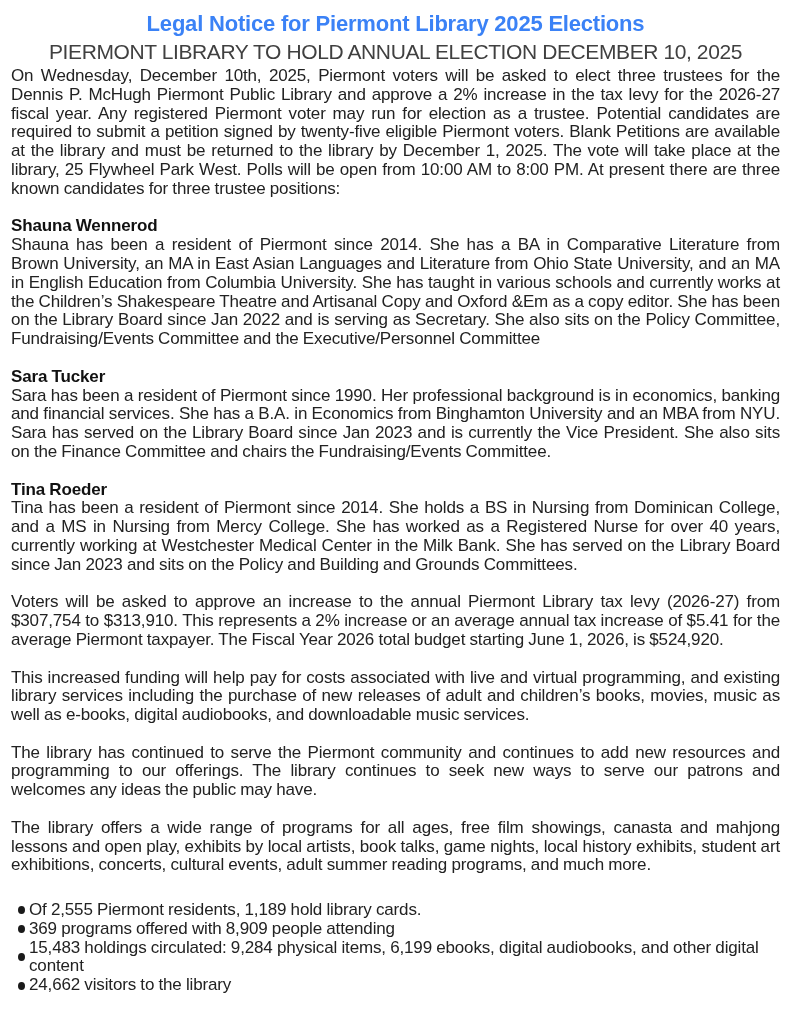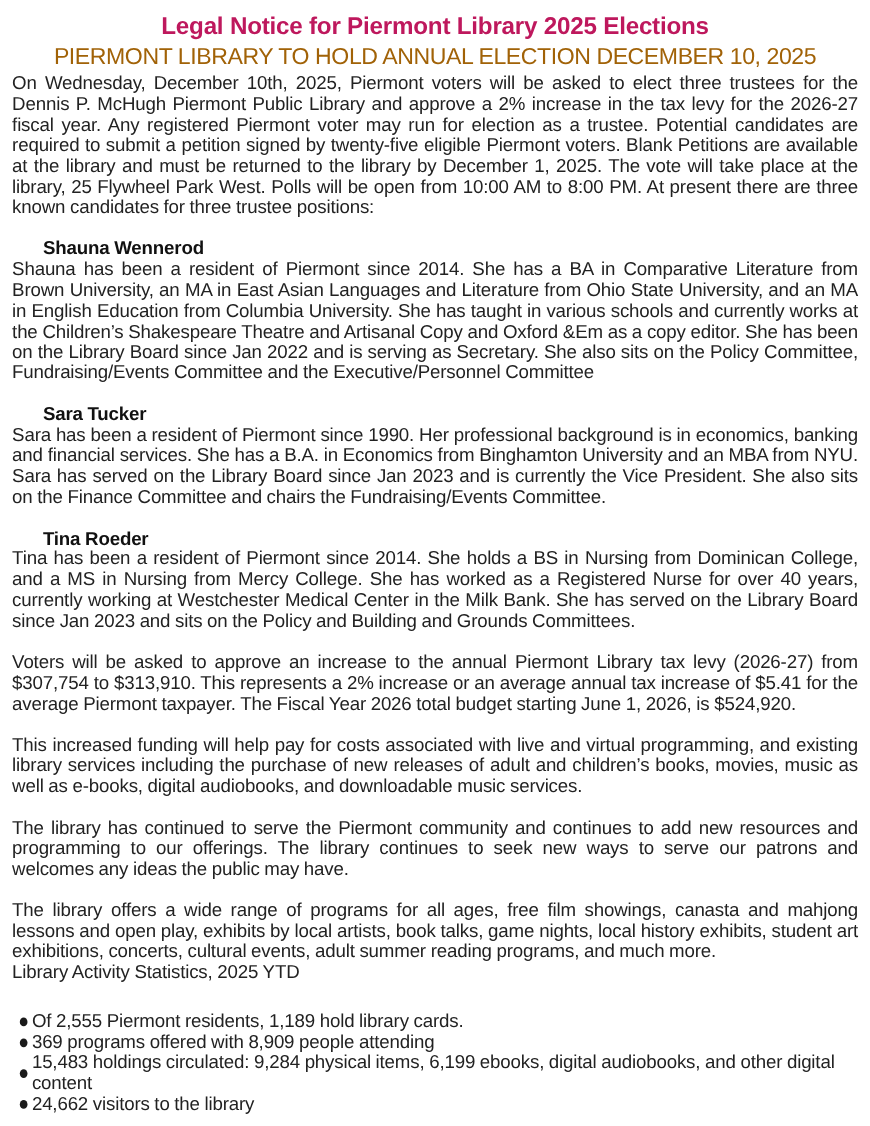--- a/index.html
+++ b/index.html
@@ -20,31 +20,31 @@
       width: 791px;
     }
     .title {
       text-align: center;
       font-family: "Liberation Sans", sans-serif;
       font-weight: bold;
       font-size: 22px;
       line-height: 28px;
       margin: 0;
       letter-spacing: -0.2px;
-      color: #be185d;
+      color: #3b82f6;
     }
     .subtitle {
       text-align: center;
       font-family: "Liberation Sans", sans-serif;
       font-weight: normal;
       font-size: 21px;
       line-height: 28px;
       margin: 0 0 1px 0;
       letter-spacing: -0.4px;
-      color: #a16207;
+      color: #404040;
       white-space: nowrap;
     }
     .body-text {
       font-family: "Liberation Sans", sans-serif;
       font-size: 17px;
       line-height: 18.8px;
       letter-spacing: -0.15px;
       word-spacing: -0.3px;
       color: #222;
     }
@@ -52,21 +52,20 @@
       margin: 0;
       text-align: justify;
     }
     .gap {
       height: 18.8px;
     }
     .candidate-name {
       font-weight: bold;
       color: #111;
       display: block;
-      margin-left: 28px;
     }
     .left {
       text-align: left;
     }
     ul.stats {
       list-style: none;
       margin: 7px;
       padding: 0;
     }
     ul.stats li {
@@ -115,21 +114,20 @@
     <p>Voters will be asked to approve an increase to the annual Piermont Library tax levy (2026-27) from $307,754 to $313,910. This represents a 2% increase or an average annual tax increase of $5.41 for the average Piermont taxpayer. The Fiscal Year 2026 total budget starting June 1, 2026, is $524,920.</p>
     <div class="gap"></div>
 
     <p>This increased funding will help pay for costs associated with live and virtual programming, and existing library services including the purchase of new releases of adult and children’s books, movies, music as well as e-books, digital audiobooks, and downloadable music services.</p>
     <div class="gap"></div>
 
     <p>The library has continued to serve the Piermont community and continues to add new resources and programming to our offerings. The library continues to seek new ways to serve our patrons and welcomes any ideas the public may have.</p>
     <div class="gap"></div>
 
     <p>The library offers a wide range of programs for all ages, free film showings, canasta and mahjong lessons and open play, exhibits by local artists, book talks, game nights, local history exhibits, student art exhibitions, concerts, cultural events, adult summer reading programs, and much more.</p>
-    <p class="left">Library Activity Statistics, 2025 YTD</p>
     <div class="gap"></div>
 
     <ul class="stats">
       <li>
         <span class="bullet"></span>
         <span>Of 2,555 Piermont residents, 1,189 hold library cards.</span>
       </li>
       <li>
         <span class="bullet"></span>
         <span>369 programs offered with 8,909 people attending</span>

